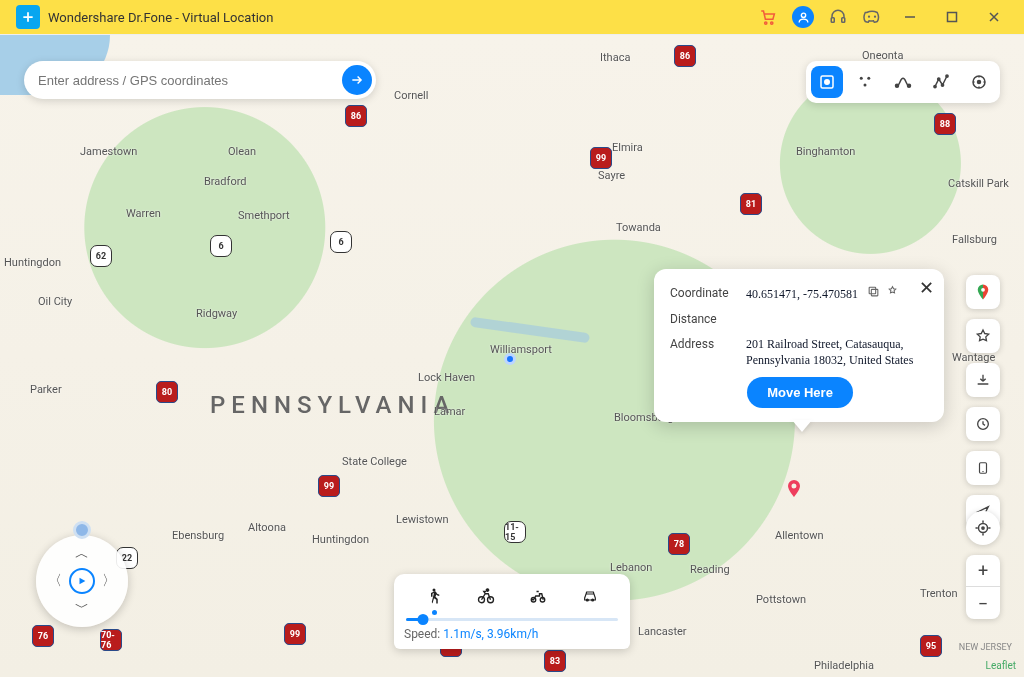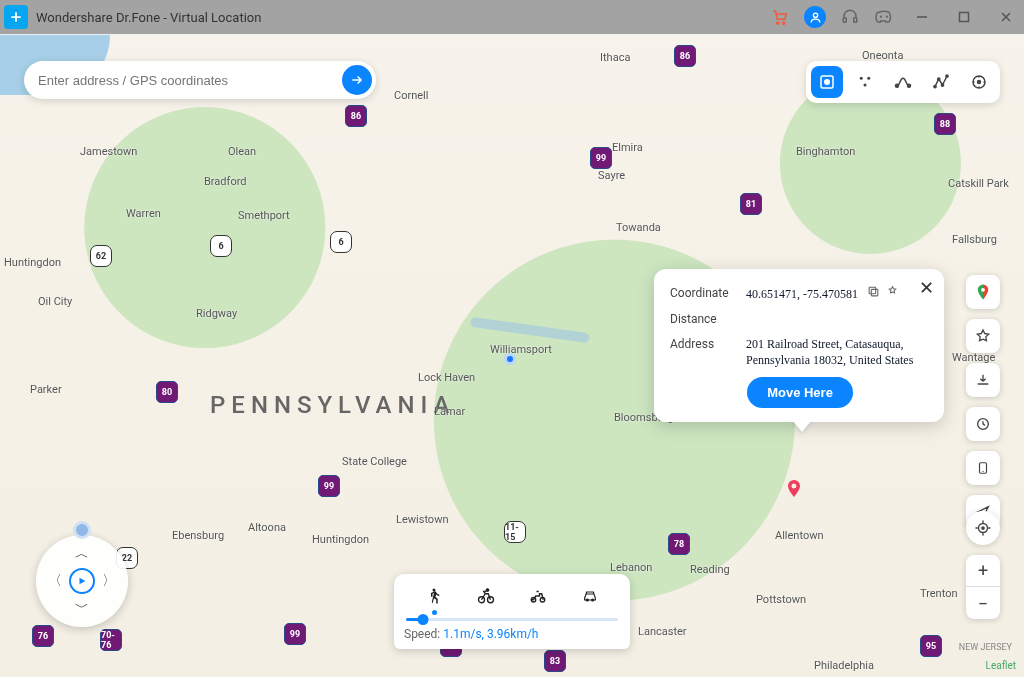--- a/index.html
+++ b/index.html
@@ -1,18 +1,18 @@
 <!DOCTYPE html>
 <html><head>
 <meta charset="utf-8">
 <style>
   * { box-sizing: border-box; margin: 0; padding: 0; }
   body { font-family: -apple-system, BlinkMacSystemFont, "Segoe UI", Roboto, Arial, sans-serif; width: 1024px; height: 677px; overflow: hidden; position: relative; background: #fff; }
   
-  .titlebar { display: flex; align-items: center; height: 35px; padding: 0 4px; background: #a3a3a3; border-bottom: 1px solid #eee; }
+  .titlebar { display: flex; align-items: center; height: 35px; padding: 0 16px; background: #fde047; border-bottom: 1px solid #eee; }
   .app-logo { width: 24px; height: 24px; background: #07a6f0; border-radius: 4px; display: flex; align-items: center; justify-content: center; color: #fff; font-weight: bold; font-size: 16px; margin-right: 8px; }
   .app-title { font-size: 13px; color: #333; flex: 1; }
   .titlebar-icons { display: flex; align-items: center; gap: 14px; }
   .tb-icon { width: 20px; height: 20px; display: flex; align-items: center; justify-content: center; color: #666; cursor: pointer; }
   .tb-cart { color: #f25a3c; }
   .tb-user { width: 22px; height: 22px; border-radius: 50%; background: #0a84ff; color: #fff; display: flex; align-items: center; justify-content: center; }
   .win-ctrl { width: 28px; height: 28px; display: flex; align-items: center; justify-content: center; cursor: pointer; color: #555; }
   
   .map { position: absolute; top: 35px; left: 0; right: 0; bottom: 0; background: #f5f2e9; overflow: hidden; }
   .map-bg {
@@ -21,21 +21,21 @@
       radial-gradient(circle at 20% 30%, #cde6c0 0 120px, transparent 121px),
       radial-gradient(circle at 60% 60%, #cde6c0 0 180px, transparent 181px),
       radial-gradient(circle at 85% 20%, #cde6c0 0 90px, transparent 91px),
       linear-gradient(180deg, #f7f3ea, #f3efe4);
   }
   .water1 { position:absolute; top:0; left:0; width:110px; height:60px; background:#a7cfe8; border-bottom-right-radius:80px; }
   .river { position:absolute; background:#9fc7e2; opacity:.6; }
   .city { position: absolute; font-size: 11px; color: #555; text-shadow: 0 0 2px #fff; white-space: nowrap; }
   .state-label { position:absolute; font-size:24px; letter-spacing:6px; color:#666; font-weight:500; }
   .shield { position:absolute; width:22px; height:22px; border-radius:5px; display:flex; align-items:center; justify-content:center; font-size:9px; font-weight:bold; }
-  .shield.interstate { background:#701a75; color:#fff; border:1px solid #294a8a; }
+  .shield.interstate { background:#b91c1c; color:#fff; border:1px solid #294a8a; }
   .shield.us { background:#fff; border:1.5px solid #333; color:#333; border-radius:7px; }
   
   .searchbar { position:absolute; top:26px; left:24px; width:352px; height:38px; background:#fff; border-radius:19px; box-shadow:0 2px 8px rgba(0,0,0,.15); display:flex; align-items:center; padding:0 4px 0 14px; }
   .searchbar input { border:none; outline:none; flex:1; font-size:13px; color:#555; background:transparent; }
   .searchbar-go { width:30px; height:30px; border-radius:50%; background:#0a84ff; display:flex; align-items:center; justify-content:center; color:#fff; cursor:pointer; }
   
   .mode-toolbar { position:absolute; top:26px; right:24px; height:42px; background:#fff; border-radius:10px; box-shadow:0 2px 8px rgba(0,0,0,.15); display:flex; align-items:center; padding:5px; gap:6px; }
   .mode-btn { width:32px; height:32px; border-radius:8px; display:flex; align-items:center; justify-content:center; cursor:pointer; color:#444; }
   .mode-btn.active { background:#0a84ff; color:#fff; }
   

